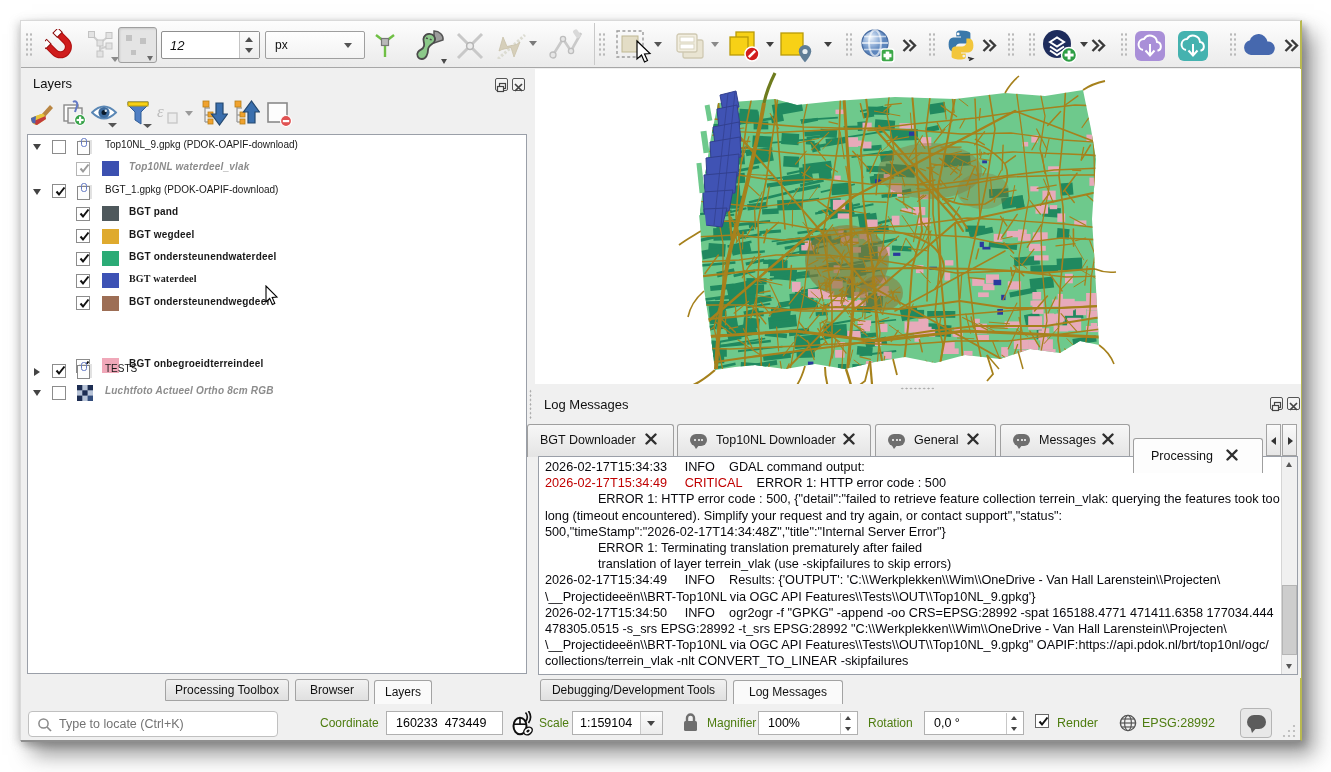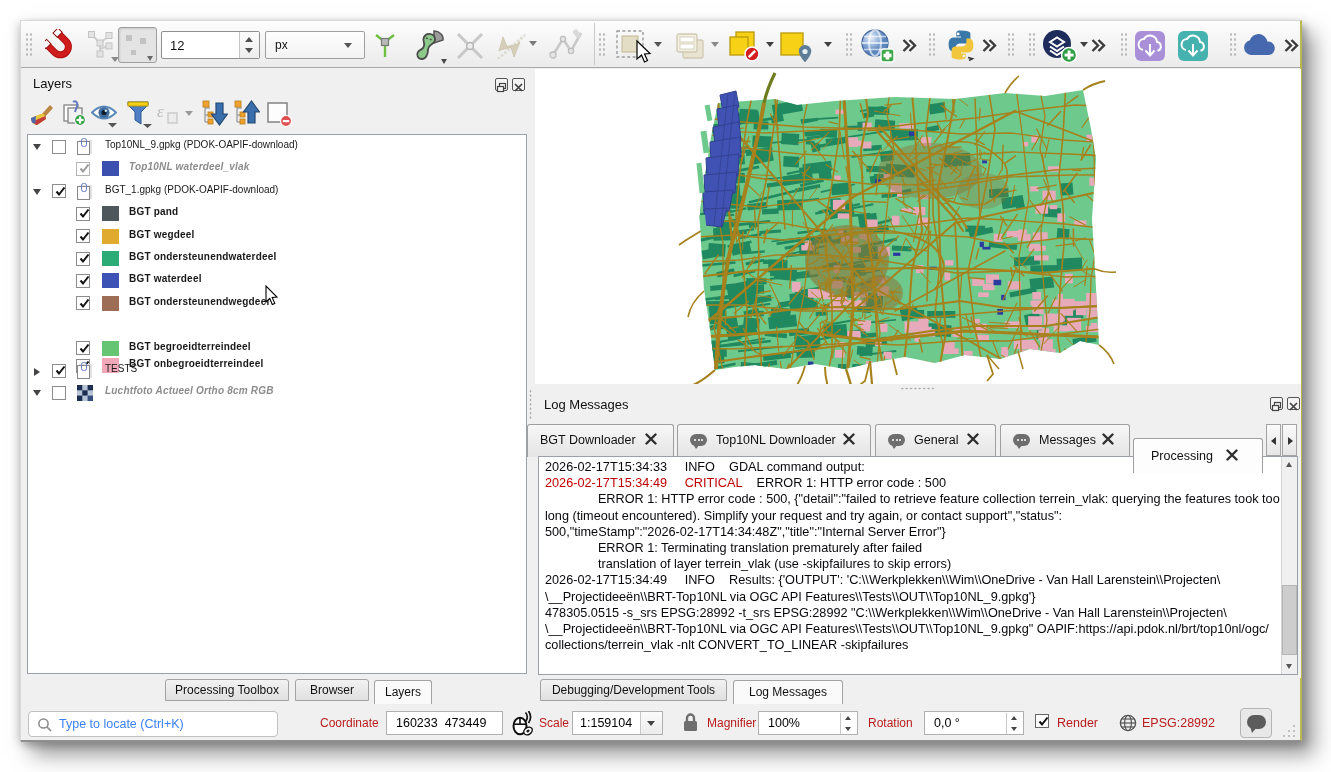--- a/index.html
+++ b/index.html
@@ -57,24 +57,24 @@
 .sbtn { position:absolute; width:15px; height:15px; background:#f0f0f0; }
 .sthumb { position:absolute; width:15px; background:#cdcdcd; border:1px solid #b5b5b5; }
 .arr-u { position:absolute; left:4px; top:5px; width:0; height:0; border-left:3.5px solid transparent; border-right:3.5px solid transparent; border-bottom:5px solid #555; }
 .arr-d { position:absolute; left:4px; top:5px; width:0; height:0; border-left:3.5px solid transparent; border-right:3.5px solid transparent; border-top:5px solid #555; }
 
 #btabs { position:absolute; left:0; top:657px; width:100%; height:25px; background:#f0f0f0; }
 .btab { position:absolute; top:1px; height:22px; background:linear-gradient(#f2f2f2,#e0e0e0); border:1px solid #a3a3a3; border-radius:3px 3px 0 0; font-size:12px; color:#111; text-align:center; }
 .btab.active { background:#fafafa; height:24px; top:2px; border-bottom:none; z-index:2; }
 
 #sbar { position:absolute; left:0; top:682px; width:100%; height:39px; background:#f0f0f0; border-bottom:2px solid #8f8f8f; }
-#sbar .lbl { position:absolute; top:13px; font-size:12px; color:#b91c1c; }
+#sbar .lbl { position:absolute; top:13px; font-size:12px; color:#4d7c0f; }
 .inp { position:absolute; top:8px; height:24px; background:#fff; border:1px solid #b0b0b0; font-size:12.5px; color:#000; }
 #locator { position:absolute; left:7px; top:8px; width:250px; height:26px; background:#fff; border:1px solid #c0c0c0; border-radius:4px; }
-#locator .ph { position:absolute; left:30px; top:5px; color:#3b82f6; font-size:12.5px; }
+#locator .ph { position:absolute; left:30px; top:5px; color:#737373; font-size:12.5px; }
 .spin { position:absolute; right:1px; top:1px; width:16px; height:21px; border-left:1px solid #c8c8c8; }
 .spin .u { position:absolute; left:4px; top:3px; width:0; height:0; border-left:3.5px solid transparent; border-right:3.5px solid transparent; border-bottom:4.5px solid #444; }
 .spin .d { position:absolute; left:4px; bottom:3px; width:0; height:0; border-left:3.5px solid transparent; border-right:3.5px solid transparent; border-top:4.5px solid #444; }
 </style>
 </head>
 <body>
 <div id="win">
   <div id="toolbar">
     <div class="grip" style="left:4px;"></div>
     <svg class="tb" style="left:24px;top:8px;" width="28" height="30" viewBox="0 0 28 30">
@@ -99,21 +99,21 @@
           <rect x="10" y="21" width="6" height="6"></rect>
         </g>
     </svg>
     <span class="dd" style="left:90px;top:36px;border-top-color:#8a8a8a;"></span>
     <div class="tb" style="left:97px;top:6px;width:39px;height:36px;background:#e4e4e4;border:1px solid #9f9f9f;border-radius:3px;box-shadow:inset 1px 1px 2px rgba(0,0,0,0.12);">
       <span style="position:absolute;left:7px;top:7px;width:6px;height:6px;background:#c2c2c2;"></span>
       <span style="position:absolute;left:21px;top:10px;width:6px;height:6px;background:#c2c2c2;"></span>
       <span style="position:absolute;left:12px;top:22px;width:5px;height:5px;background:#c2c2c2;"></span>
       <span class="dd" style="left:28px;top:28px;border-top-color:#6a6a6a;border-left-width:3.5px;border-right-width:3.5px;"></span>
     </div>
-    <div class="tb" style="left:140px;top:10px;width:99px;height:28px;background:#fff;border:1px solid #8f8f8f;border-radius:2px;">
+    <div class="tb" style="left:140px;top:10px;width:99px;height:28px;background:#fff;border:1px solid #8f8f8f;border-radius:2px;font-style:italic;">
       <span style="position:absolute;left:8px;top:6px;font-size:13px;color:#111;">12</span>
       <span style="position:absolute;right:0;top:0;width:20px;height:26px;background:linear-gradient(#fcfcfc,#ededed);border-left:1px solid #c4c4c4;">
         <span style="position:absolute;left:5px;top:5px;width:0;height:0;border-left:4px solid transparent;border-right:4px solid transparent;border-bottom:5px solid #4f4f4f;"></span>
         <span style="position:absolute;left:5px;bottom:5px;width:0;height:0;border-left:4px solid transparent;border-right:4px solid transparent;border-top:5px solid #4f4f4f;"></span>
       </span>
     </div>
     <div class="tb" style="left:244px;top:10px;width:100px;height:28px;background:linear-gradient(#fefefe,#f3f3f3);border:1px solid #9f9f9f;border-radius:2px;">
       <span style="position:absolute;left:9px;top:6px;font-size:12px;color:#111;">px</span>
       <span class="dd" style="left:78px;top:11px;border-top-color:#555;"></span>
     </div>
@@ -372,21 +372,21 @@
       </div>
       <div class="trow" style="top:113px;">
         <span class="cb" style="left:48px;">
             <svg width="13" height="13" viewBox="0 0 13 13">
               <path d="M2.5 6.5 L5 9.5 L10.5 2.5" stroke="#111" stroke-width="2" fill="none"></path>
             </svg>
           </span>
         <span class="sw" style="left:74px; background:#2bab76;"></span>
         <span class="lname bold" style="left:101px;">BGT ondersteunendwaterdeel</span>
       </div>
-      <div class="trow" style="top:135.4px;">
+      <div class="trow" style="top:135.4px;font-family:Liberation Serif, serif;">
         <span class="cb" style="left:48px;">
             <svg width="13" height="13" viewBox="0 0 13 13">
               <path d="M2.5 6.5 L5 9.5 L10.5 2.5" stroke="#111" stroke-width="2" fill="none"></path>
             </svg>
           </span>
         <span class="sw" style="left:74px; background:#3d52b5;"></span>
         <span class="lname bold" style="left:101px;">BGT waterdeel</span>
       </div>
       <div class="trow" style="top:157.8px;">
         <span class="cb" style="left:48px;">
@@ -398,29 +398,20 @@
         <span class="lname bold" style="left:101px;">BGT ondersteunendwegdeel</span>
       </div>
       <div class="trow" style="top:180.2px;margin-top:40px;">
         <span class="cb" style="left:48px;">
             <svg width="13" height="13" viewBox="0 0 13 13">
               <path d="M2.5 6.5 L5 9.5 L10.5 2.5" stroke="#111" stroke-width="2" fill="none"></path>
             </svg>
           </span>
         <span class="sw" style="left:74px; background:#f0a8b9;"></span>
         <span class="lname bold" style="left:101px;">BGT onbegroeidterreindeel</span>
-      </div>
-      <div class="trow" style="top:202.6px;">
-        <span class="cb" style="left:48px;">
-            <svg width="13" height="13" viewBox="0 0 13 13">
-              <path d="M2.5 6.5 L5 9.5 L10.5 2.5" stroke="#111" stroke-width="2" fill="none"></path>
-            </svg>
-          </span>
-        <span class="sw" style="left:74px; background:#66c573;"></span>
-        <span class="lname bold" style="left:101px;">BGT begroeidterreindeel</span>
       </div>
       <div class="trow" style="top:225px;">
         <span class="exp expr" style="left:6px;"></span>
         <span class="cb" style="left:24px;">
             <svg width="13" height="13" viewBox="0 0 13 13">
               <path d="M2.5 6.5 L5 9.5 L10.5 2.5" stroke="#111" stroke-width="2" fill="none"></path>
             </svg>
           </span>
         <span class="gicon" style="left:48px;"></span>
         <span class="lname" style="left:77px;">TESTS</span>
@@ -1392,20 +1383,21 @@
     <div id="logbody">
       <div><span class="pre">2026-02-17T15:34:33&nbsp;&nbsp;&nbsp;&nbsp;&nbsp;INFO&nbsp;&nbsp;&nbsp;&nbsp;GDAL command output:</span></div>
       <div><span class="pre red">2026-02-17T15:34:49&nbsp;&nbsp;&nbsp;&nbsp;&nbsp;CRITICAL&nbsp;&nbsp;&nbsp;&nbsp;</span>ERROR 1: HTTP error code : 500</div>
       <div><span class="pre">&nbsp;&nbsp;&nbsp;&nbsp;&nbsp;&nbsp;&nbsp;&nbsp;&nbsp;&nbsp;&nbsp;&nbsp;&nbsp;&nbsp;&nbsp;</span>ERROR 1: HTTP error code : 500, {"detail":"failed to retrieve feature collection terrein_vlak: querying the features took too</div>
       <div>long (timeout encountered). Simplify your request and try again, or contact support","status":</div>
       <div>500,"timeStamp":"2026-02-17T14:34:48Z","title":"Internal Server Error"}</div>
       <div><span class="pre">&nbsp;&nbsp;&nbsp;&nbsp;&nbsp;&nbsp;&nbsp;&nbsp;&nbsp;&nbsp;&nbsp;&nbsp;&nbsp;&nbsp;&nbsp;</span>ERROR 1: Terminating translation prematurely after failed</div>
       <div><span class="pre">&nbsp;&nbsp;&nbsp;&nbsp;&nbsp;&nbsp;&nbsp;&nbsp;&nbsp;&nbsp;&nbsp;&nbsp;&nbsp;&nbsp;&nbsp;</span>translation of layer terrein_vlak (use -skipfailures to skip errors)</div>
       <div><span class="pre">2026-02-17T15:34:49&nbsp;&nbsp;&nbsp;&nbsp;&nbsp;INFO&nbsp;&nbsp;&nbsp;&nbsp;</span>Results: {'OUTPUT': 'C:\\Werkplekken\\Wim\\OneDrive - Van Hall Larenstein\\Projecten\</div>
       <div>\__Projectideeën\\BRT-Top10NL via OGC API Features\\Tests\\OUT\\Top10NL_9.gpkg'}</div>
+      <div><span class="pre">2026-02-17T15:34:50&nbsp;&nbsp;&nbsp;&nbsp;&nbsp;INFO&nbsp;&nbsp;&nbsp;&nbsp;</span>ogr2ogr -f "GPKG" -append -oo CRS=EPSG:28992 -spat 165188.4771 471411.6358 177034.444</div>
       <div>478305.0515 -s_srs EPSG:28992 -t_srs EPSG:28992 "C:\\Werkplekken\\Wim\\OneDrive - Van Hall Larenstein\\Projecten\</div>
       <div>\__Projectideeën\\BRT-Top10NL via OGC API Features\\Tests\\OUT\\Top10NL_9.gpkg" OAPIF:https://api.pdok.nl/brt/top10nl/ogc/</div>
       <div>collections/terrein_vlak -nlt CONVERT_TO_LINEAR -skipfailures</div>
     </div>
     <div class="sbar" style="left:746px; top:73px; width:16px; height:217px;">
       <div class="sbtn" style="top:0;">
           <span class="arr-u"></span>
         </div>
       <div class="sbtn" style="bottom:0;">
           <span class="arr-d"></span>

